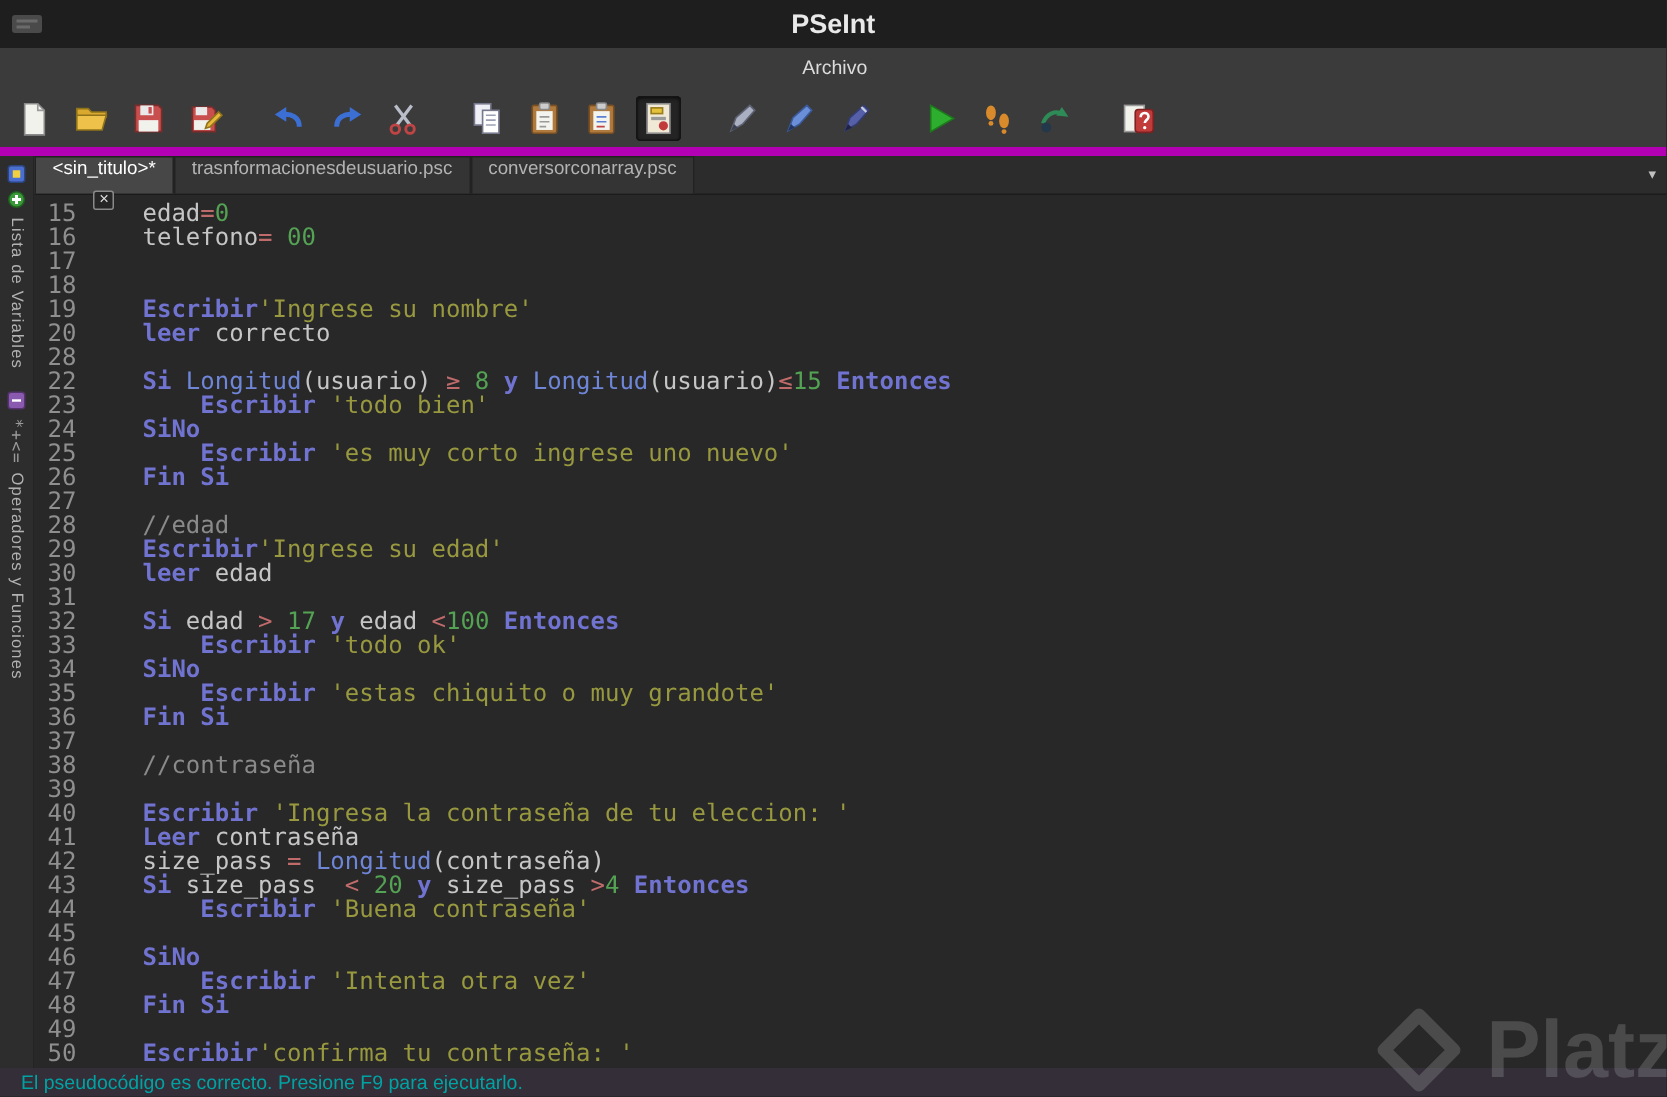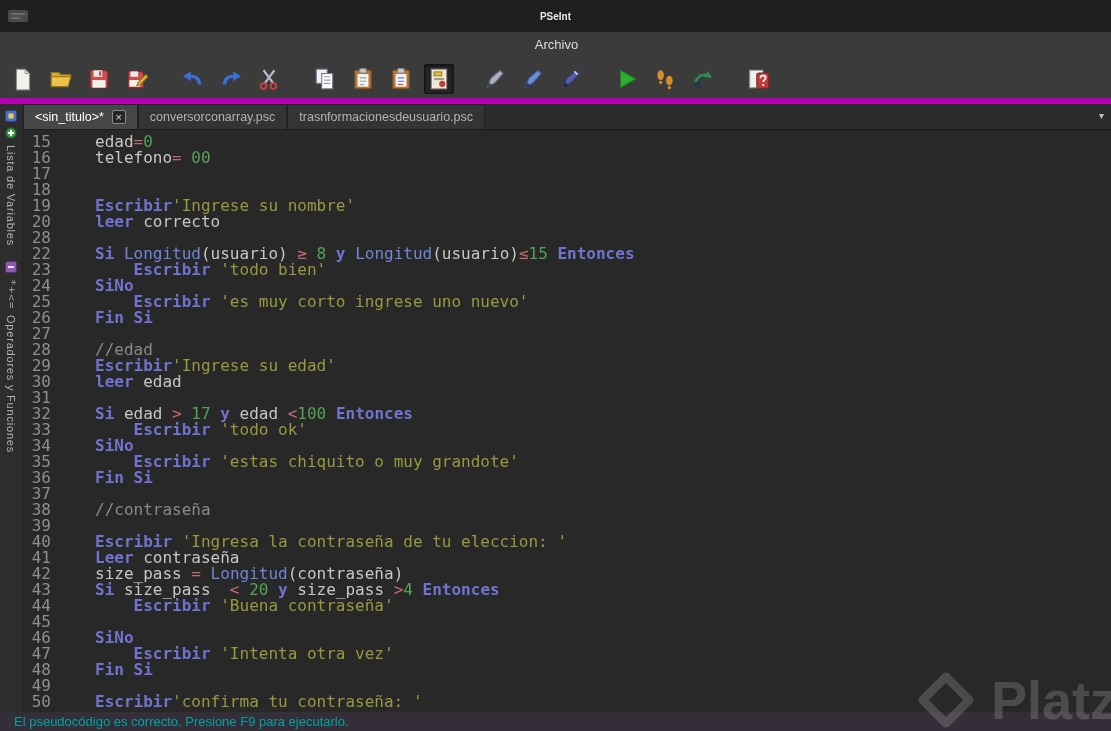--- a/index.html
+++ b/index.html
@@ -4,21 +4,21 @@
 <style>
   * { margin:0; padding:0; box-sizing:border-box; }
   html,body { width:1111px; height:731px; overflow:hidden; }
   body { background:#222; font-family:"Liberation Sans", sans-serif; position:relative; }
 
   .app { width:1111px; height:731px; display:flex; flex-direction:column; background:#2d2d2d; position:relative; }
 
   
   .titlebar { height:32px; background:#1e1e1e; display:flex; align-items:center; justify-content:center; position:relative; flex-shrink:0; }
   .win-icon { position:absolute; left:8px; top:9px; width:20px; height:14px; }
-  .title { color:#e9e9e9; font-weight:bold; font-size:10px; }
+  .title { color:#e9e9e9; font-weight:bold; font-size:18px; }
 
   
   .menubar { height:28px; background:#3b3b3b; display:flex; align-items:center; padding-left:2px; flex-shrink:0;flex-direction:column; }
   .menu-item { color:#dcdcdc; font-size:13px; padding:5px 11px; cursor:default; }
 
   
   .toolbar { height:38px; background:#3b3b3b; display:flex; align-items:center; padding-left:8px; gap:8px; flex-shrink:0; }
   .tbtn { width:30px; height:30px; display:flex; align-items:center; justify-content:center; border-radius:3px; flex-shrink:0; }
   .tbtn svg { width:24px; height:24px; display:block; }
   .tbtn.gap { margin-left:18px; }
@@ -32,21 +32,21 @@
   .side-tab { display:flex; flex-direction:column; align-items:center; gap:5px; cursor:default; }
   .side-ic { display:flex; flex-direction:column; gap:3px; }
   .side-ic svg { width:14px; height:14px; display:block; }
   .side-symbols { color:#9a9a9a; font-size:11px; writing-mode:vertical-rl; letter-spacing:1px; font-family:"DejaVu Sans Mono", monospace; }
   .side-label { writing-mode:vertical-rl; color:#b2b2b2; font-size:11px; letter-spacing:0.8px; white-space:nowrap; }
 
   .content { flex:1; display:flex; flex-direction:column; min-width:0; }
 
   
   .tabbar { height:26px; background:#2c2c2c; display:flex; align-items:flex-end; position:relative; border-bottom:1px solid #1b1b1b; flex-shrink:0; }
-  .tab { height:25px; display:flex; align-items:center; padding:0 11px; font-size:12.5px; color:#b3b3b3; background:#343434; border:1px solid #222; border-bottom:none; gap:8px; cursor:default; white-space:nowrap; }
+  .tab { height:25px; display:flex; align-items:center; padding:0 11px; font-size:12.5px; color:#b3b3b3; background:#343434; border:1px solid #222; border-bottom:none; gap:8px; cursor:default; white-space:nowrap;flex-direction:column; }
   .tab.active { background:#474747; color:#ffffff; }
   .tab-close { width:14px; height:14px; display:flex; align-items:center; justify-content:center; border:1px solid #8a8a8a; background:#262626; color:#dcdcdc; font-size:11px; line-height:1; border-radius:2px; }
   .tab-dd { position:absolute; right:7px; top:6px; color:#c0c0c0; font-size:10px; cursor:default; }
 
   
   .editor { flex:1; background:var(--editor-bg,#282828); font-family:"DejaVu Sans Mono","Liberation Mono",monospace; font-size:16px; line-height:16px; overflow:hidden; padding-top:4px; }
   .cl { display:flex; height:16px; white-space:pre; }
   .ln { width:36px; text-align:right; padding-right:8px; color:var(--line-number,#8f8f8f); flex-shrink:0; }
   .ct { padding-left:36px; }
   .t-pl  { color:var(--plain,#c6c6c6); }
@@ -286,24 +286,24 @@
         </div>
       </div>
     <div class="content">
       <div class="tabbar">
         <div style="display:flex;align-items:flex-end;">
             <div class="tab active">
               <span>&lt;sin_titulo&gt;*</span>
               <span class="tab-close">×</span>
             </div>
             <div class="tab">
-              <span>conversorconarray.psc</span>
+              <span>trasnformacionesdeusuario.psc</span>
             </div>
             <div class="tab">
-              <span>trasnformacionesdeusuario.psc</span>
+              <span>conversorconarray.psc</span>
             </div>
           </div>
         <span class="tab-dd">▾</span>
       </div>
       <div class="editor">
         <div id="code">
             <div class="cl"><span class="ln">15</span><span class="ct"><span class="t-pl">edad</span><span class="t-op">=</span><span class="t-num">0</span></span></div>
             <div class="cl"><span class="ln">16</span><span class="ct"><span class="t-pl">telefono</span><span class="t-op">=</span><span class="t-pl"> </span><span class="t-num">00</span></span></div>
             <div class="cl"><span class="ln">17</span><span class="ct"></span></div>
             <div class="cl"><span class="ln">18</span><span class="ct"></span></div>

